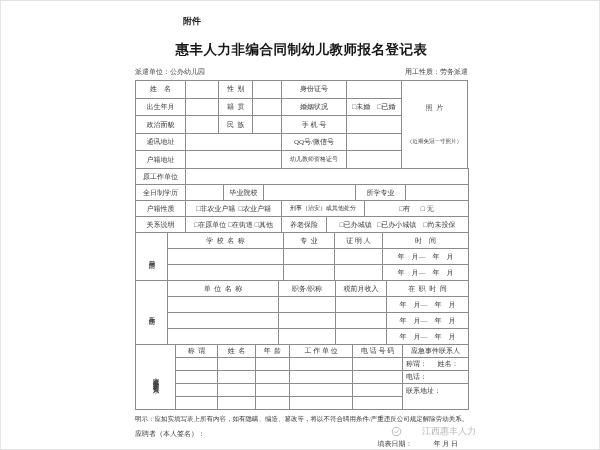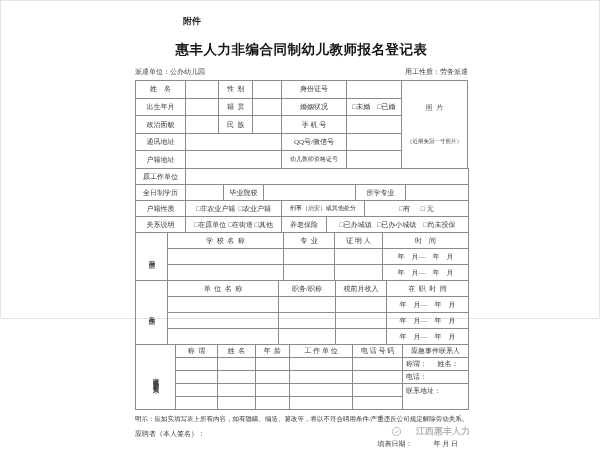--- a/index.html
+++ b/index.html
@@ -1,18 +1,18 @@
 <!DOCTYPE html>
 <html><head>
 <meta charset="utf-8">
 <style>
   * { margin:0; padding:0; box-sizing:border-box; }
   html,body { width:600px; height:450px; background:#fff; overflow:hidden;
     font-family:"Liberation Serif","DejaVu Serif",serif; color:#3b3b3b; }
-  .page { position:relative; width:600px; height:319px; background:#fff;
+  .page { position:relative; width:600px; height:450px; background:#fff;
     border:1px solid #e3e3e3; }
   .form-wrap { position:absolute; left:134px; top:14px; width:333px; }
   .attachment { font-weight:bold; font-size:9px; color:#1f1f1f; margin-left:48px; }
   .title { text-align:center; font-weight:bold; font-size:13.5px; color:#161616;
     margin-top:13px; letter-spacing:.5px; white-space:nowrap; }
   .subhead { display:flex; justify-content:space-between; font-size:7px;
     color:#3f3f3f; margin:8px 0 3px; }
   table { border-collapse:collapse; width:333px; table-layout:fixed; }
   table + table { margin-top:-1px; }
   td { border:1px solid #8b8b8b; font-size:7px; color:#3b3b3b; text-align:center;
@@ -21,21 +21,21 @@
   td.small { font-size:6px; }
   .fam td { height:13px; }
   .vert { writing-mode:vertical-rl; text-orientation:upright; font-size:6.5px;
     letter-spacing:1px; padding:1px 0; }
   .photo-cell { line-height:1.6; }
   .photo-sub { font-size:5.5px; }
   .note { font-size:6.5px; margin-top:5px; white-space:nowrap; color:#3b3b3b; }
   .signrow { display:flex; font-size:7px; margin-top:5px;flex-direction:column; }
   .sign-right { margin-left:auto; padding-right:10px; display:flex; gap:21px; }
   .watermark { position:absolute; left:390px; top:424px; display:flex;
-    align-items:center; gap:14px; color:#b5b5b5; font-size:9px;font-weight:bold; }
+    align-items:center; gap:20px; color:#b5b5b5; font-size:9px; }
   .top-cell { vertical-align:top; padding-top:2px; }
 </style>
 </head>
 <body>
 
 <div class="page">
   <div class="form-wrap">
 
     <div class="attachment">附件</div>
     <div class="title">惠丰人力非编合同制幼儿教师报名登记表</div>

